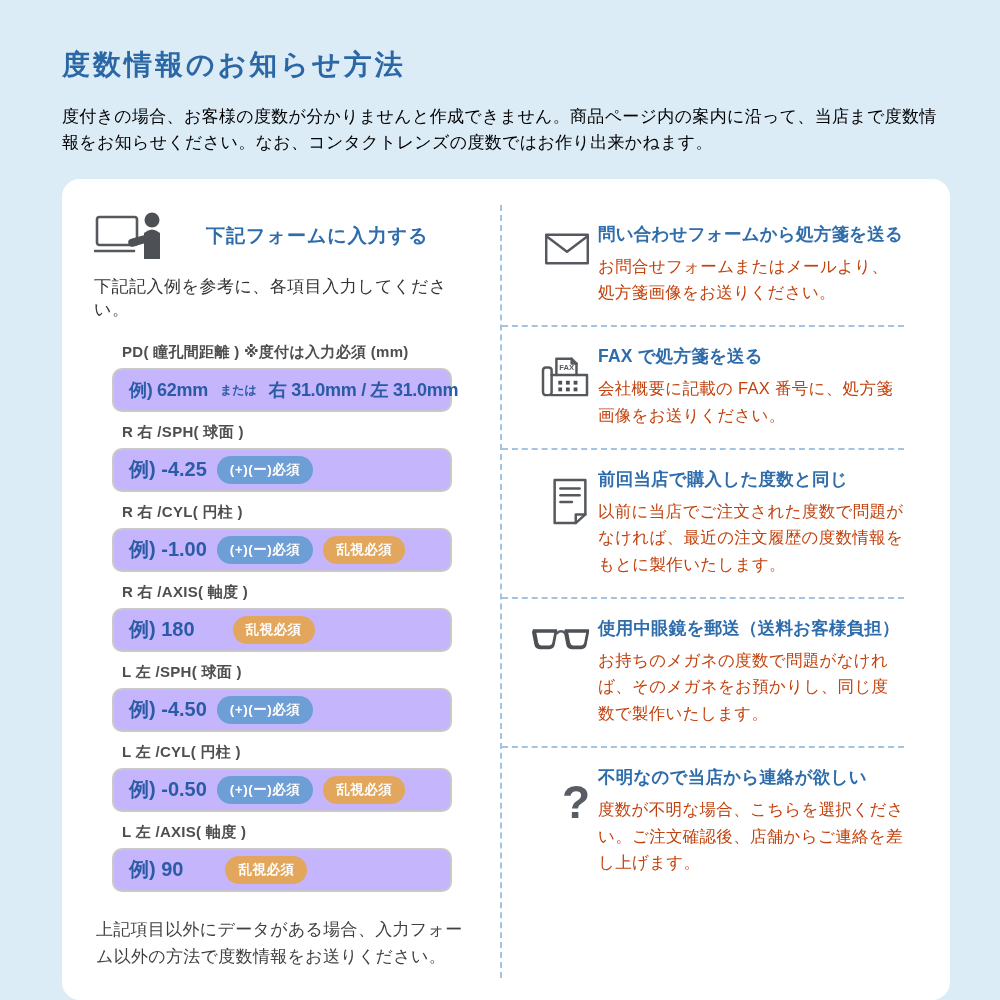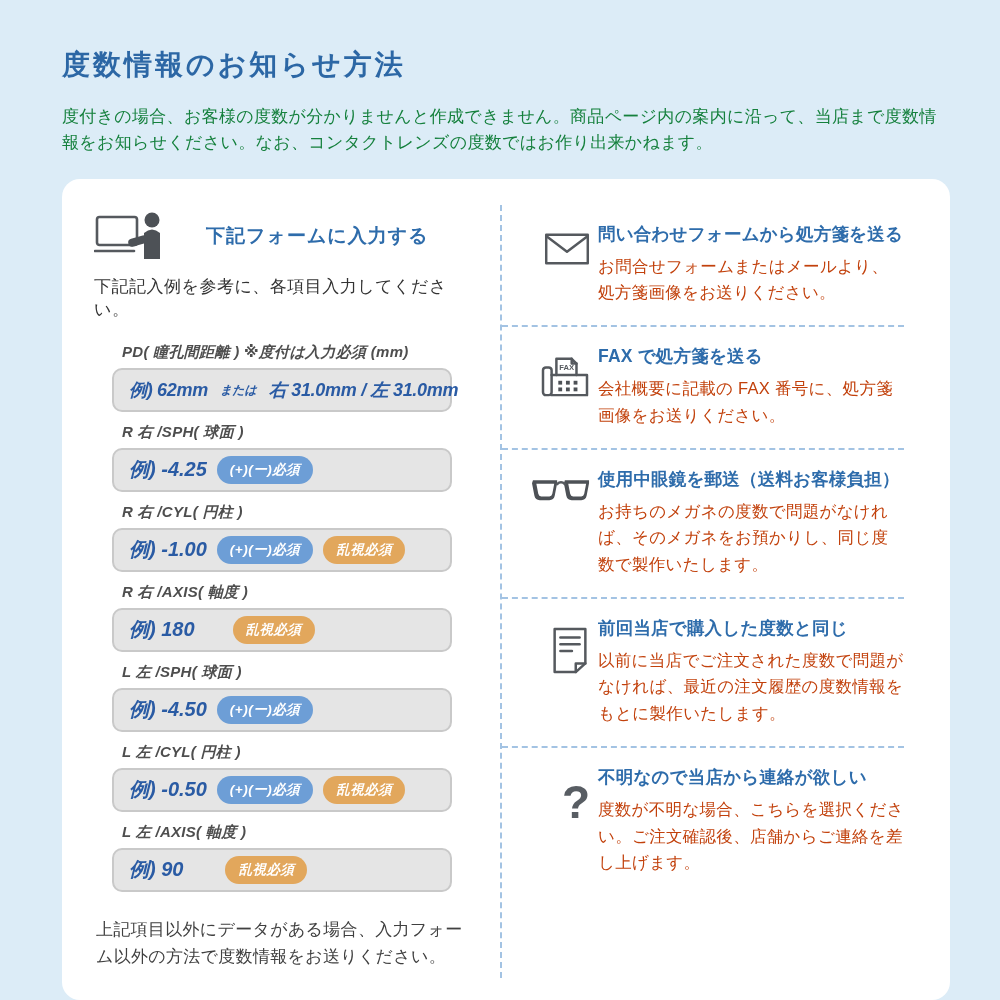--- a/index.html
+++ b/index.html
@@ -9,41 +9,41 @@
     font-family:"Liberation Sans","DejaVu Sans",sans-serif;
     color:#3b3b3b;
   }
   .page { padding:46px 62px 0 62px; }
 
   .page-title {
     color:#2c67a5; font-size:28px; font-weight:bold;
     letter-spacing:3px; margin-bottom:20px;
   }
   .page-intro {
-    font-size:17px; line-height:1.55; color:#15803d;
+    font-size:17px; line-height:1.55; color:#000000;
     letter-spacing:0.3px; margin-bottom:22px; max-width:900px;
   }
 
   .panel {
     background:#ffffff; border-radius:18px;
     display:flex; width:888px; min-height:712px;
     padding:26px 12px 22px 0;
   }
 
   
   .col-left { width:438px; padding:6px 24px 0 32px; flex-shrink:0; }
   .form-header { display:flex; align-items:center; gap:34px; margin-bottom:14px; }
   .form-header-icon { width:78px; height:50px; flex-shrink:0; }
   .form-heading { color:#2e6cab; font-size:19px; font-weight:bold; letter-spacing:1px; }
   .form-instruction { font-size:17px; color:#333; margin:4px 0 22px 0; letter-spacing:0.5px; }
 
-  .fields { padding-left:18px;font-style:italic; }
+  .fields { padding-left:18px; }
   .field-label { font-size:15px; font-weight:bold; color:#4e4e4e; margin:0 0 6px 10px; letter-spacing:0.3px; }
   .field-box {
-    width:340px; height:44px; background:#e5e5e5;
+    width:340px; height:44px; background:#c4b5fd;
     border:2px solid #c9c9c9; border-radius:10px;
     display:flex; align-items:center; gap:10px;
     padding:0 12px 0 15px; margin-bottom:11px; white-space:nowrap;
   }
   .example { color:#2a5ba4; font-weight:bold; font-size:20px; }
   .example-wide { font-size:18px; letter-spacing:-0.3px; }
   .example-connector { color:#2a5ba4; font-weight:bold; font-size:12px; margin:2px 2px 0 2px; }
   .pill {
     border-radius:999px; color:#fff; font-size:13.5px; font-weight:bold;
     padding:5px 13px; letter-spacing:0.5px;
@@ -182,50 +182,50 @@
           </svg>
         </div>
         <div class="method-text">
           <div class="method-title">FAX で処方箋を送る</div>
           <div class="method-body">会社概要に記載の FAX 番号に、処方箋画像をお送りください。</div>
         </div>
       </div>
 
       <div class="method">
         <div class="method-icon-cell">
-          <svg width="58" height="26" viewBox="0 0 60 26">
-            <path d="M1 3 h25 v3 l-2.5 13 q-1 4.5 -5.5 4.5 h-10 q-4.5 0 -5.5 -4.5 L0 6 z M4.5 6.5 l2 10.5 q0.6 2.6 3 2.6 h8.5 q2.4 0 3 -2.6 l2 -10.5 z" class="icon-fill" fill-rule="evenodd"></path>
-            <path d="M34 3 h25 v3 l-2.5 13 q-1 4.5 -5.5 4.5 h-10 q-4.5 0 -5.5 -4.5 L33 6 z M37.5 6.5 l2 10.5 q0.6 2.6 3 2.6 h8.5 q2.4 0 3 -2.6 l2 -10.5 z" class="icon-fill" fill-rule="evenodd"></path>
-            <path d="M26 7 q4 -4 8 0" class="icon-stroke" stroke-width="3"></path>
-          </svg>
-        </div>
-        <div class="method-text">
-          <div class="method-title">使用中眼鏡を郵送（送料お客様負担）</div>
-          <div class="method-body">お持ちのメガネの度数で問題がなければ、そのメガネをお預かりし、同じ度数で製作いたします。</div>
-        </div>
-      </div>
-
-      <div class="method">
-        <div class="method-icon-cell">
           <svg width="40" height="48" viewBox="0 0 40 50">
             <path d="M4 3 h32 v36 l-10 9 h-22 z" class="icon-stroke"></path>
             <path d="M26 48 v-9 h10" class="icon-stroke"></path>
             <line x1="10" y1="12" x2="30" y2="12" class="icon-stroke" stroke-width="2.2"></line>
             <line x1="10" y1="19" x2="30" y2="19" class="icon-stroke" stroke-width="2.2"></line>
             <line x1="10" y1="26" x2="22" y2="26" class="icon-stroke" stroke-width="2.2"></line>
           </svg>
         </div>
         <div class="method-text">
           <div class="method-title">前回当店で購入した度数と同じ</div>
           <div class="method-body">以前に当店でご注文された度数で問題がなければ、最近の注文履歴の度数情報をもとに製作いたします。</div>
         </div>
       </div>
 
       <div class="method">
         <div class="method-icon-cell">
+          <svg width="58" height="26" viewBox="0 0 60 26">
+            <path d="M1 3 h25 v3 l-2.5 13 q-1 4.5 -5.5 4.5 h-10 q-4.5 0 -5.5 -4.5 L0 6 z M4.5 6.5 l2 10.5 q0.6 2.6 3 2.6 h8.5 q2.4 0 3 -2.6 l2 -10.5 z" class="icon-fill" fill-rule="evenodd"></path>
+            <path d="M34 3 h25 v3 l-2.5 13 q-1 4.5 -5.5 4.5 h-10 q-4.5 0 -5.5 -4.5 L33 6 z M37.5 6.5 l2 10.5 q0.6 2.6 3 2.6 h8.5 q2.4 0 3 -2.6 l2 -10.5 z" class="icon-fill" fill-rule="evenodd"></path>
+            <path d="M26 7 q4 -4 8 0" class="icon-stroke" stroke-width="3"></path>
+          </svg>
+        </div>
+        <div class="method-text">
+          <div class="method-title">使用中眼鏡を郵送（送料お客様負担）</div>
+          <div class="method-body">お持ちのメガネの度数で問題がなければ、そのメガネをお預かりし、同じ度数で製作いたします。</div>
+        </div>
+      </div>
+
+      <div class="method">
+        <div class="method-icon-cell">
           <div class="question-glyph">?</div>
         </div>
         <div class="method-text">
           <div class="method-title">不明なので当店から連絡が欲しい</div>
           <div class="method-body">度数が不明な場合、こちらを選択ください。ご注文確認後、店舗からご連絡を差し上げます。</div>
         </div>
       </div>
 
     </div>
   </div>

